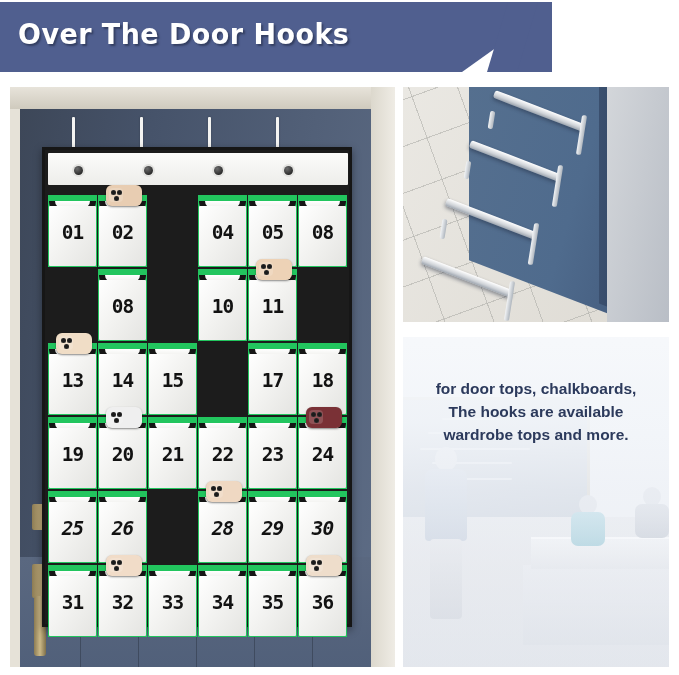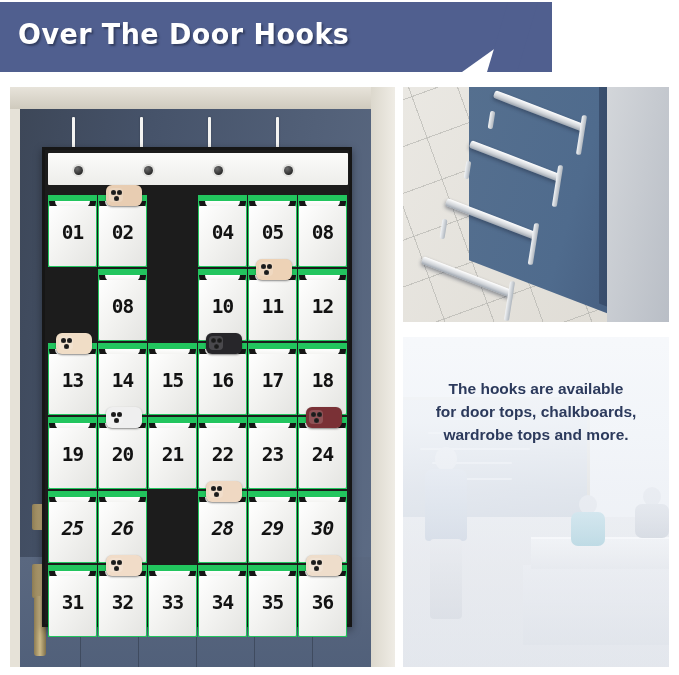--- a/index.html
+++ b/index.html
@@ -226,26 +226,20 @@
                 <div class="lipin"></div>
                 <div class="face"></div>
                 <div class="num">11</div>
                 <div class="phone" style="background: rgb(237, 210, 182); left: 8px; top: -10px;">
                   <div class="cam"></div>
                   <div class="l1"></div>
                   <div class="l2"></div>
                   <div class="l3"></div>
                 </div>
               </div>
-              <div class="pocket" style="left: 250px;">
-                <div class="lip"></div>
-                <div class="lipin"></div>
-                <div class="face"></div>
-                <div class="num">12</div>
-              </div>
             </div>
             <div class="prow" style="top: 185px;">
               <div class="pocket" style="left: 0px;">
                 <div class="lip"></div>
                 <div class="lipin"></div>
                 <div class="face"></div>
                 <div class="num">13</div>
                 <div class="phone" style="background: rgb(240, 221, 198); left: 8px; top: -10px;">
                   <div class="cam"></div>
                   <div class="l1"></div>
@@ -257,32 +251,20 @@
                 <div class="lip"></div>
                 <div class="lipin"></div>
                 <div class="face"></div>
                 <div class="num">14</div>
               </div>
               <div class="pocket" style="left: 100px;">
                 <div class="lip"></div>
                 <div class="lipin"></div>
                 <div class="face"></div>
                 <div class="num">15</div>
-              </div>
-              <div class="pocket" style="left: 150px;">
-                <div class="lip"></div>
-                <div class="lipin"></div>
-                <div class="face"></div>
-                <div class="num">16</div>
-                <div class="phone" style="background: rgb(39, 38, 42); left: 8px; top: -10px;">
-                  <div class="cam"></div>
-                  <div class="l1"></div>
-                  <div class="l2"></div>
-                  <div class="l3"></div>
-                </div>
               </div>
               <div class="pocket" style="left: 200px;">
                 <div class="lip"></div>
                 <div class="lipin"></div>
                 <div class="face"></div>
                 <div class="num">17</div>
               </div>
               <div class="pocket" style="left: 250px;">
                 <div class="lip"></div>
                 <div class="lipin"></div>
@@ -482,19 +464,19 @@
         <div class="s-head"></div>
         <div class="s-body" style="background:linear-gradient(#9fd0de,#7fbccd);"></div>
       </div>
       <div class="stud" style="left:232px;top:150px;">
         <div class="s-head"></div>
         <div class="s-body" style="background:linear-gradient(#cfd4dc,#b7bec9);"></div>
       </div>
     </div>
     <div class="haze"></div>
     <div class="panel-text">
+      <div>for door tops, chalkboards,</div>
       <div>The hooks are available</div>
-      <div>for door tops, chalkboards,</div>
       <div>wardrobe tops and more.</div>
     </div>
   </div>
 
 </div>
 
 </body></html>

